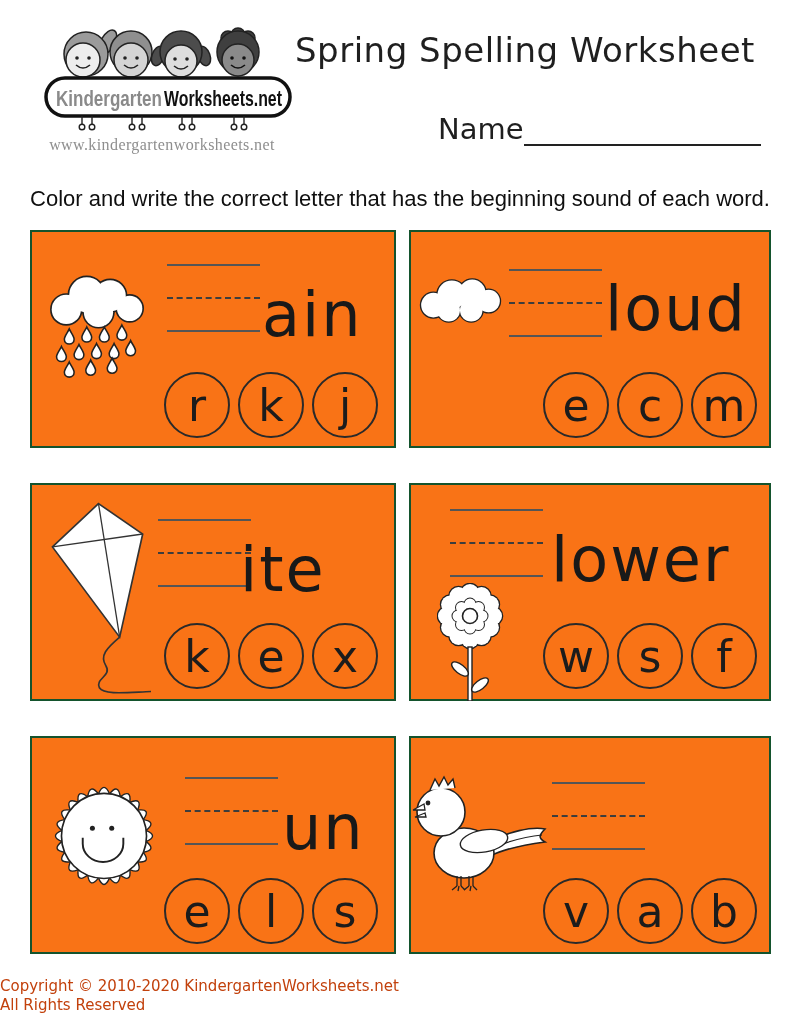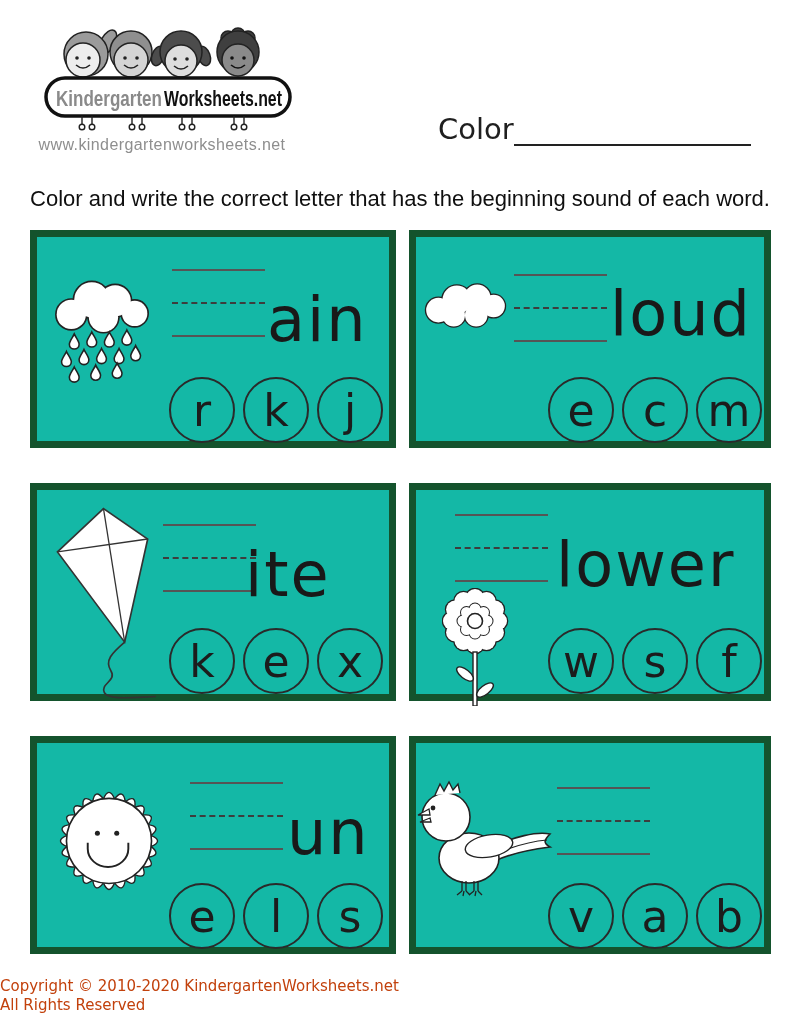--- a/index.html
+++ b/index.html
@@ -7,21 +7,21 @@
   .page {
     position:relative; width:800px; height:1035px; background:#ffffff;
     font-family:"DejaVu Sans", sans-serif; color:#1c1c1c; overflow:hidden;
   }
 
   
   .logo { position:absolute; left:26px; top:12px; width:272px; }
   .logo svg { display:block; }
   .logo-url {
     margin-top:2px; text-align:center; font-size:16px; letter-spacing:.4px;
-    color:#8e8e8e; font-family:Liberation Sans, sans-serif;
+    color:#8e8e8e; font-family:Liberation Serif, serif;
   }
 
   
   .title {
     position:absolute; left:285px; top:30px; width:480px; text-align:center;
     font-size:34px; font-weight:400; color:#1f1f1f; letter-spacing:.5px;
   }
   .name-row { position:absolute; left:438px; top:112px; font-size:29px; color:#1f1f1f; }
   .name-underline {
     display:inline-block; width:237px; height:30px;
@@ -32,21 +32,21 @@
     position:absolute; top:186px; left:0; width:100%; text-align:center;
     font-size:22px; color:#0f0f0f; font-family:"Liberation Sans", sans-serif;
   }
 
   
   .grid {
     position:absolute; left:30px; top:230px;
     display:grid; grid-template-columns:366px 362px;
     column-gap:13px; row-gap:35px; grid-auto-rows:218px;
   }
-  .card { position:relative; border:7px solid #14532d; background:#14b8a6; }
+  .card { position:relative; border:2px solid #14532d; background:#f97316; }
   .card .pic { position:absolute; }
   .card .pic svg { display:block; width:100%; height:100%; }
 
   .blank { position:absolute; width:93px; height:69px; }
   .blank .line { position:absolute; left:0; right:0; border-top:2px solid #555; }
   .line.l1 { top:0; }
   .line.l2 { top:33px; border-top:2px dashed #3d3d3d; }
   .line.l3 { top:66px; }
 
   .word {
@@ -148,22 +148,23 @@
           <circle cx="116" cy="115" r="2.8"></circle>
         <circle cx="156" cy="115" r="2.8"></circle>
           <circle cx="166" cy="115" r="2.8"></circle>
         <circle cx="208" cy="115" r="2.8"></circle>
           <circle cx="218" cy="115" r="2.8"></circle>
       </g>
     </svg>
     <div class="logo-url">www.kindergartenworksheets.net</div>
   </div>
 
+  <h1 class="title">Spring Spelling Worksheet</h1>
   <div class="name-row">
-    <span>Color</span><span class="name-underline"></span>
+    <span>Name</span><span class="name-underline"></span>
   </div>
 
   <p class="instructions">Color and write the correct letter that has the beginning sound of each word.</p>
 
   <div class="grid">
 
     <section class="card c1">
       <div class="pic">
         <svg viewBox="0 0 118 116">
           <defs>

